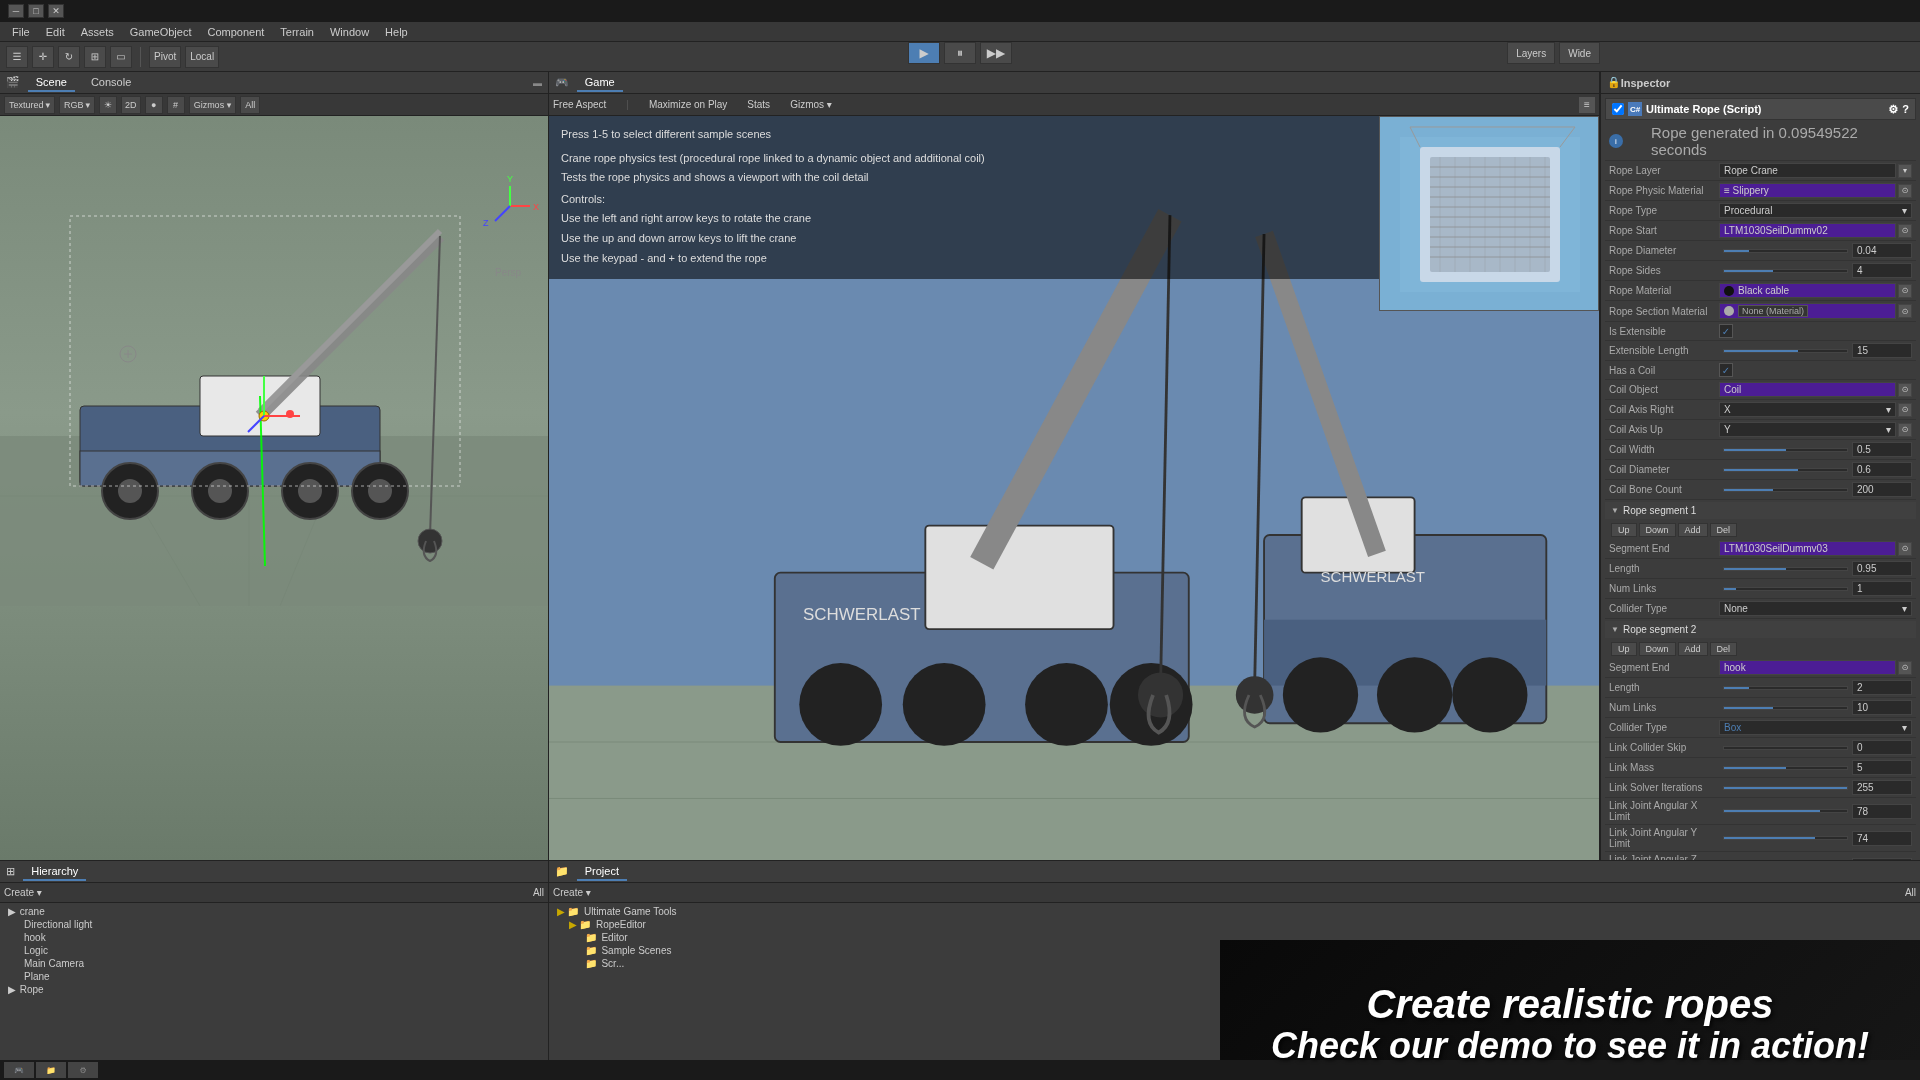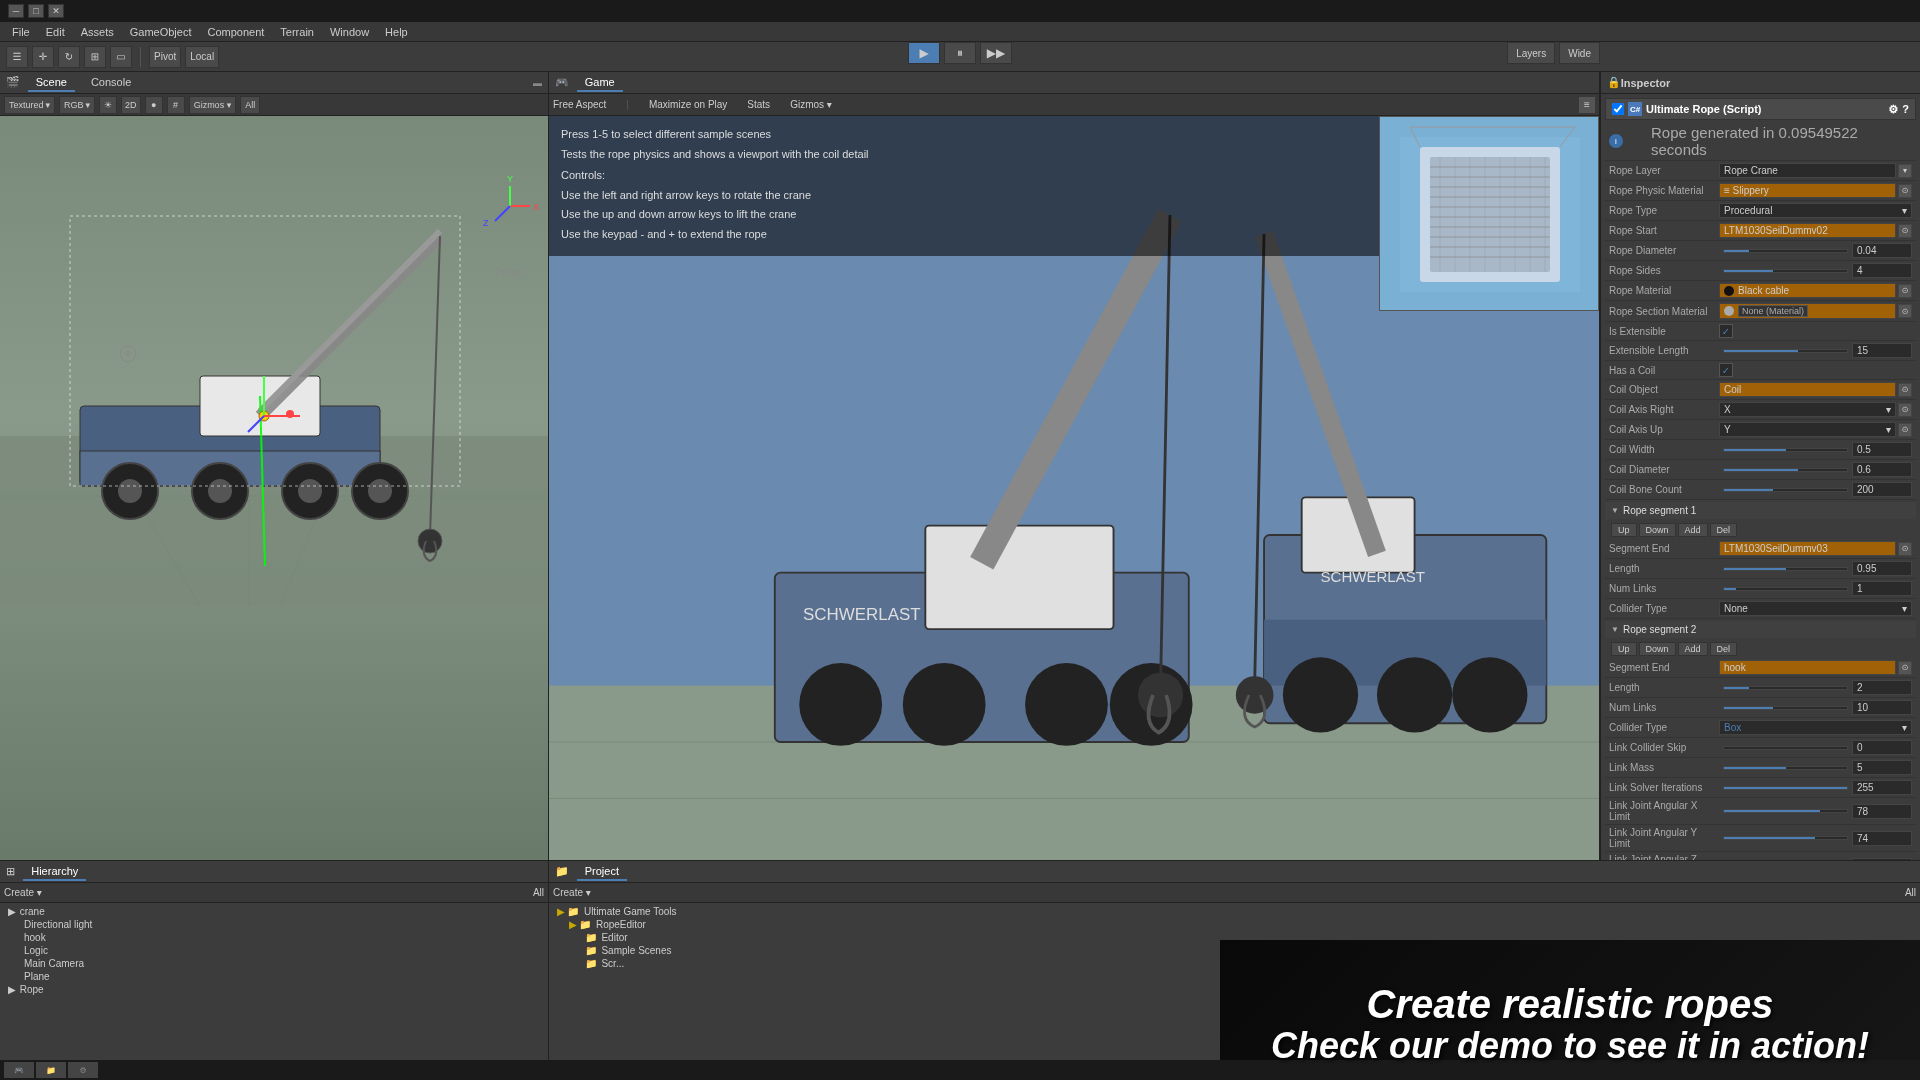--- a/index.html
+++ b/index.html
@@ -284,21 +284,21 @@
       background: #2a2a2a;
       border: 1px solid #444;
       color: #ccc;
       font-size: 10px;
       padding: 1px 4px;
       min-height: 14px;
       display: flex;
       align-items: center;
     }
     .inspector-row .value.obj-ref {
-      background: #a16207;
+      background: #4c1d95;
       display: flex; gap: 4px;
     }
     .inspector-row .checkbox {
       width: 14px; height: 14px;
       background: #2a2a2a;
       border: 1px solid #555;
       display: flex; align-items: center; justify-content: center;
       color: #4d7eb3;
       font-size: 10px;
     }
@@ -731,20 +731,21 @@
           <circle cx="325" cy="325" r="12" fill="#333"></circle>
           <path d="M321 325 Q315 340 324 345 Q333 340 328 325" fill="none" stroke="#555" stroke-width="2"></path>
 
           <text x="135" y="285" fill="#ddd" font-size="9" font-family="Arial">SCHWERLAST</text>
           <text x="410" y="265" fill="#ddd" font-size="8" font-family="Arial">SCHWERLAST</text>
         </svg>
 
         
         <div class="game-overlay-text">
           <p>Press 1-5 to select different sample scenes</p>
+          <p style="margin-top:6px;">Crane rope physics test (procedural rope linked to a dynamic object and additional coil)</p>
           <p>Tests the rope physics and shows a viewport with the coil detail</p>
           <p style="margin-top:4px;">Controls:</p>
           <p>Use the left and right arrow keys to rotate the crane</p>
           <p>Use the up and down arrow keys to lift the crane</p>
           <p>Use the keypad - and + to extend the rope</p>
         </div>
 
         
         <div class="coil-viewport">
           <svg width="220" height="195" viewBox="0 0 220 195">

